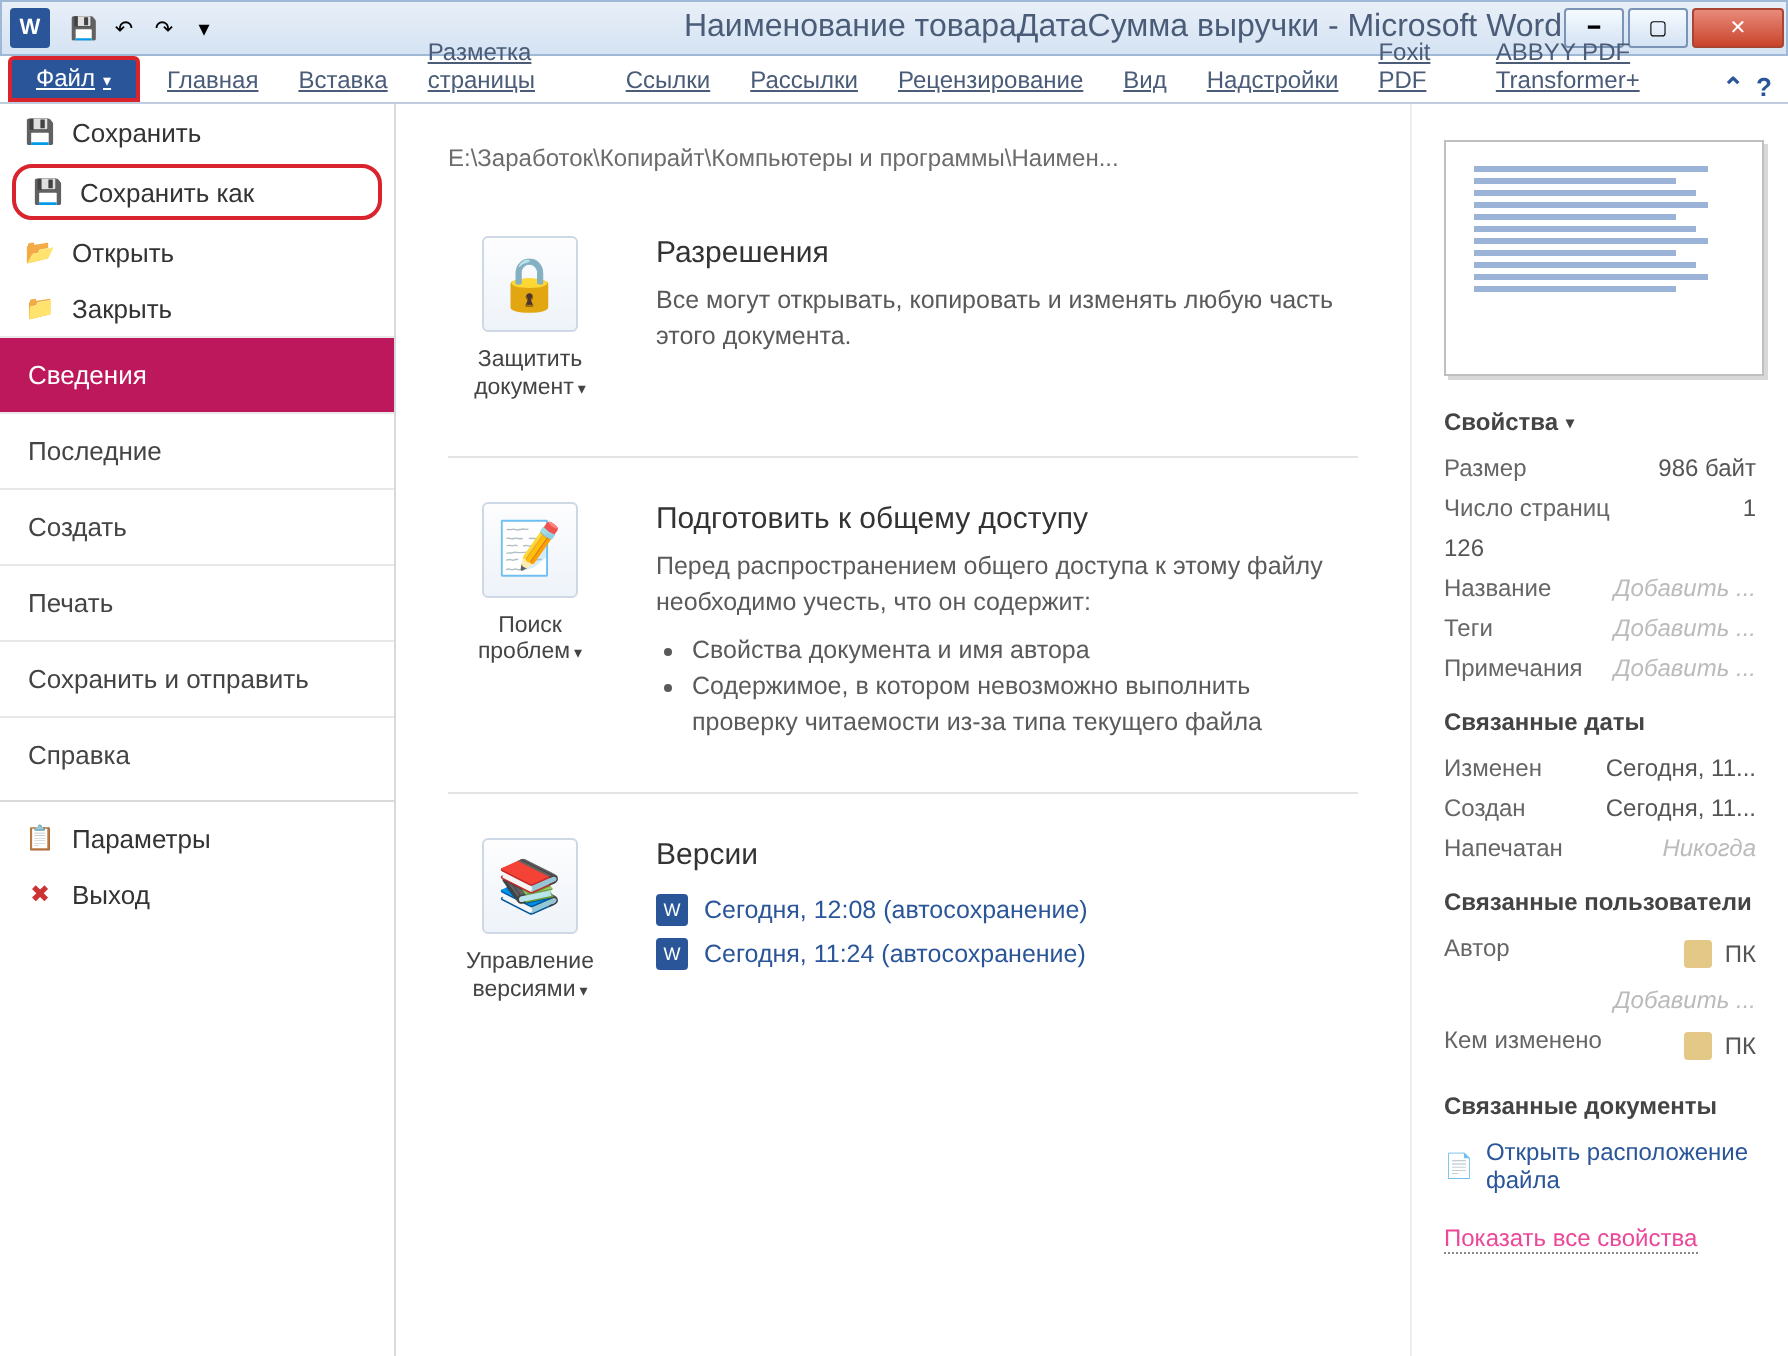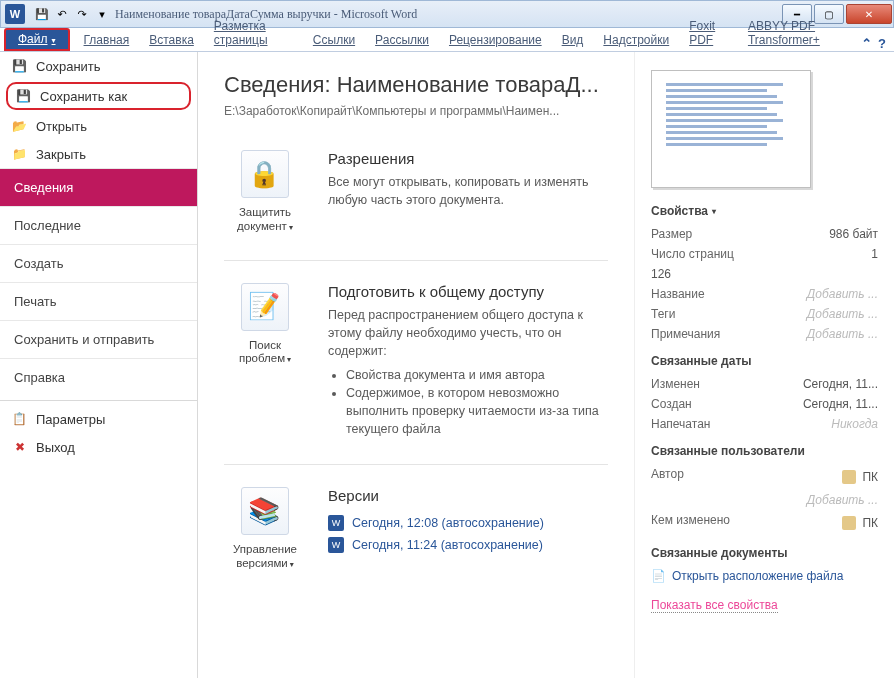--- a/index.html
+++ b/index.html
@@ -3,21 +3,21 @@
 <meta charset="utf-8">
 <style>
 * { margin: 0; padding: 0; box-sizing: border-box; font-family: "Segoe UI", Tahoma, sans-serif; }
 body { width: 894px; height: 678px; background: #fff; overflow: hidden; font-size: 12px; }
 
 
 .titlebar { height: 28px; background: linear-gradient(#e8eff8, #d5e3f3); border: 1px solid #9fb8d6; display: flex; align-items: center; }
 .qat { display: flex; align-items: center; padding: 0 4px; gap: 2px; }
 .qat-icon { width: 18px; height: 18px; display: flex; align-items: center; justify-content: center; font-size: 11px; }
 .word-logo { width: 20px; height: 20px; background: #2a5699; color: #fff; font-weight: bold; font-size: 11px; border-radius: 2px; display: flex; align-items: center; justify-content: center; margin: 0 4px; }
-.title-text { flex: 1; text-align: left; color: #4a5c78; font-size: 12px; font-family: Liberation Serif, serif; }
+.title-text { flex: 1; text-align: right; color: #4a5c78; font-size: 16px; }
 .win-controls { display: flex; }
 .win-btn { width: 30px; height: 20px; border: 1px solid #7a94b5; background: linear-gradient(#f5faff,#d5e3f3); margin: 3px 1px; border-radius: 2px; display: flex; align-items: center; justify-content: center; font-size: 10px; }
 .win-close { width: 46px; background: linear-gradient(#e88a7a,#c9452c); color: #fff; border-color: #a43; }
 
 
 .ribbon-tabs { height: 24px; background: #fff; border-bottom: 1px solid #c0cde0; display: flex; align-items: flex-end; padding-left: 4px; }
 .tab { padding: 4px 10px; color: #4a5c78; cursor: pointer; font-size: 12px; text-decoration: underline; }
 .tab-file { background: #2a5699; color: #fff; border-radius: 3px 3px 0 0; border: 2px solid #d9232d; padding: 2px 12px 3px; margin-right: 4px; position:relative; }
 .tab-file::after { content:"▾"; font-size:8px; margin-left:4px; color:#fff; }
 .ribbon-right { margin-left: auto; display: flex; align-items: center; gap: 6px; padding-right: 8px; }
@@ -48,21 +48,21 @@
 .sec-body { flex: 1; }
 .sec-title { font-size: 15px; color: #333; margin-bottom: 6px; }
 .sec-text { font-size: 12.5px; color: #5a5a5a; line-height: 1.45; }
 .sec-text ul { margin: 6px 0 0 18px; }
 .ver-list { margin-top: 8px; }
 .ver-item { display: flex; align-items: center; gap: 8px; padding: 3px 0; font-size: 12.5px; }
 .ver-icon { width: 16px; height: 16px; background: #2a5699; color:#fff; font-size:9px; display:flex; align-items:center; justify-content:center; border-radius:2px; }
 .ver-item a { color: #2a5699; text-decoration: none; }
 
 
-.right-panel { width: 260px; padding: 18px 16px; border-left: 1px solid #eee; font-size: 12px; }
+.right-panel { width: 189px; padding: 18px 16px; border-left: 1px solid #eee; font-size: 12px; }
 .doc-thumb { width: 160px; height: 118px; border: 1px solid #bfbfbf; box-shadow: 2px 2px 0 #d8d8d8; margin-bottom: 16px; background: #fff; padding: 12px 14px; }
 .thumb-line { height: 3px; background: #9ab3d6; margin-bottom: 3px; }
 .thumb-line.w1 { width: 90%; } .thumb-line.w2 { width: 78%; } .thumb-line.w3 { width: 85%; }
 .prop-head { color: #444; font-weight: 600; margin: 10px 0 6px; display: flex; align-items: center; gap: 4px; }
 .prop-head .chev { font-size: 8px; }
 .prop-row { display: flex; padding: 3px 0; }
 .prop-label { flex: 1; color: #666; }
 .prop-val { color: #555; }
 .faded { color: #bbb; font-style: italic; }
 .link { color: #2a5699; cursor: pointer; }
@@ -154,21 +154,20 @@
       <span class="icn">📋</span>
       <span>Параметры</span>
     </div>
     <div class="side-item">
       <span class="icn ic-x">✖</span>
       <span>Выход</span>
     </div>
   </div>
 
   <div class="middle">
-    <div class="info-title">Сведения: Наименование товараД...</div>
     <div class="info-path">E:\Заработок\Копирайт\Компьютеры и программы\Наимен...</div>
 
     <div class="section">
       <div class="tile">
         <div class="tile-icon">🔒</div>
         <div class="tile-label"><span>Защитить документ</span><span class="dd">▾</span></div>
       </div>
       <div class="sec-body">
         <div class="sec-title">Разрешения</div>
         <div class="sec-text">Все могут открывать, копировать и изменять любую часть этого документа.</div>

